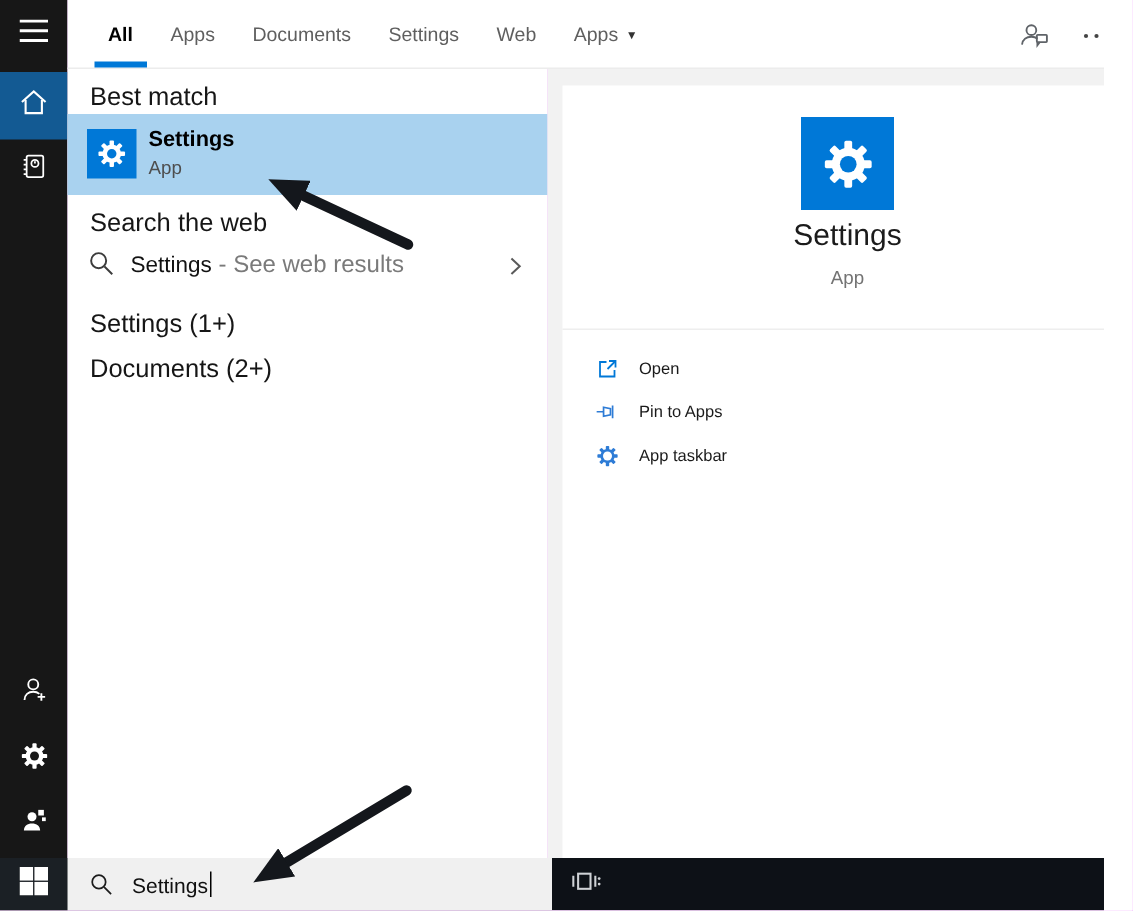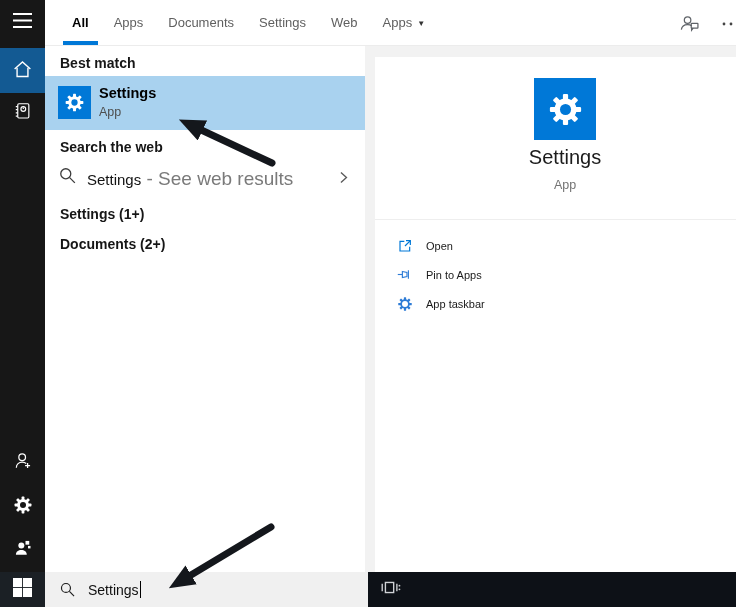--- a/index.html
+++ b/index.html
@@ -18,29 +18,29 @@
     border-bottom:1px solid #ececec;box-sizing:border-box;}
   #tabs{display:flex;align-items:center;height:100%;padding-left:27px;gap:25px;}
   .tab{font-size:13px;color:#5f5f5f;cursor:pointer;white-space:nowrap;}
   .tab.active{color:#000;font-weight:700;}
   .tab .caret{font-size:8px;color:#333;margin-left:5px;vertical-align:1px;}
   #tab-underline{left:18px;bottom:0;width:35px;height:4px;background:#0078d7;}
   #topbar-right{right:14px;top:11px;display:flex;align-items:center;gap:20px;}
 
   
   #results{left:45px;top:46px;width:320px;height:526px;background:#fff;}
-  .group-hd{position:absolute;left:15px;font-size:14px;font-weight:700;color:#161616;}
+  .group-hd{position:absolute;left:15px;font-size:17px;font-weight:400;color:#161616;}
   #best-row{left:0;top:30px;width:320px;height:54px;background:#a9d2ef;cursor:pointer;}
   #best-tile{left:13px;top:10px;width:33px;height:33px;background:#0078d7;
     display:flex;align-items:center;justify-content:center;}
   #best-title{left:54px;top:9px;font-size:14.5px;font-weight:700;color:#000;}
   #best-sub{left:54px;top:29px;font-size:12.5px;color:#4e4e4e;}
   #web-row{left:0;top:113px;width:320px;height:38px;cursor:pointer;}
   #web-text{left:42px;top:9px;font-size:15px;color:#121212;white-space:nowrap;}
-  #web-text .suffix{font-size:19px;color:#7a7a7a;}
+  #web-text .suffix{font-size:16px;color:#7a7a7a;}
   #web-chevron{right:13px;top:10px;}
 
   
   #preview-bg{left:365px;top:46px;width:390px;height:526px;background:#f2f2f2;}
   #preview-card{left:10px;top:11px;width:380px;height:515px;background:#fff;}
   #pv-tile{left:159px;top:21px;width:62px;height:62px;background:#0078d7;
     display:flex;align-items:center;justify-content:center;}
   #pv-title{left:0;top:89px;width:100%;text-align:center;font-size:20px;color:#1b1b1b;}
   #pv-sub{left:0;top:121px;width:100%;text-align:center;font-size:12.5px;color:#737373;}
   #pv-divider{left:0;top:162px;width:100%;height:1px;background:#eeeeee;}

